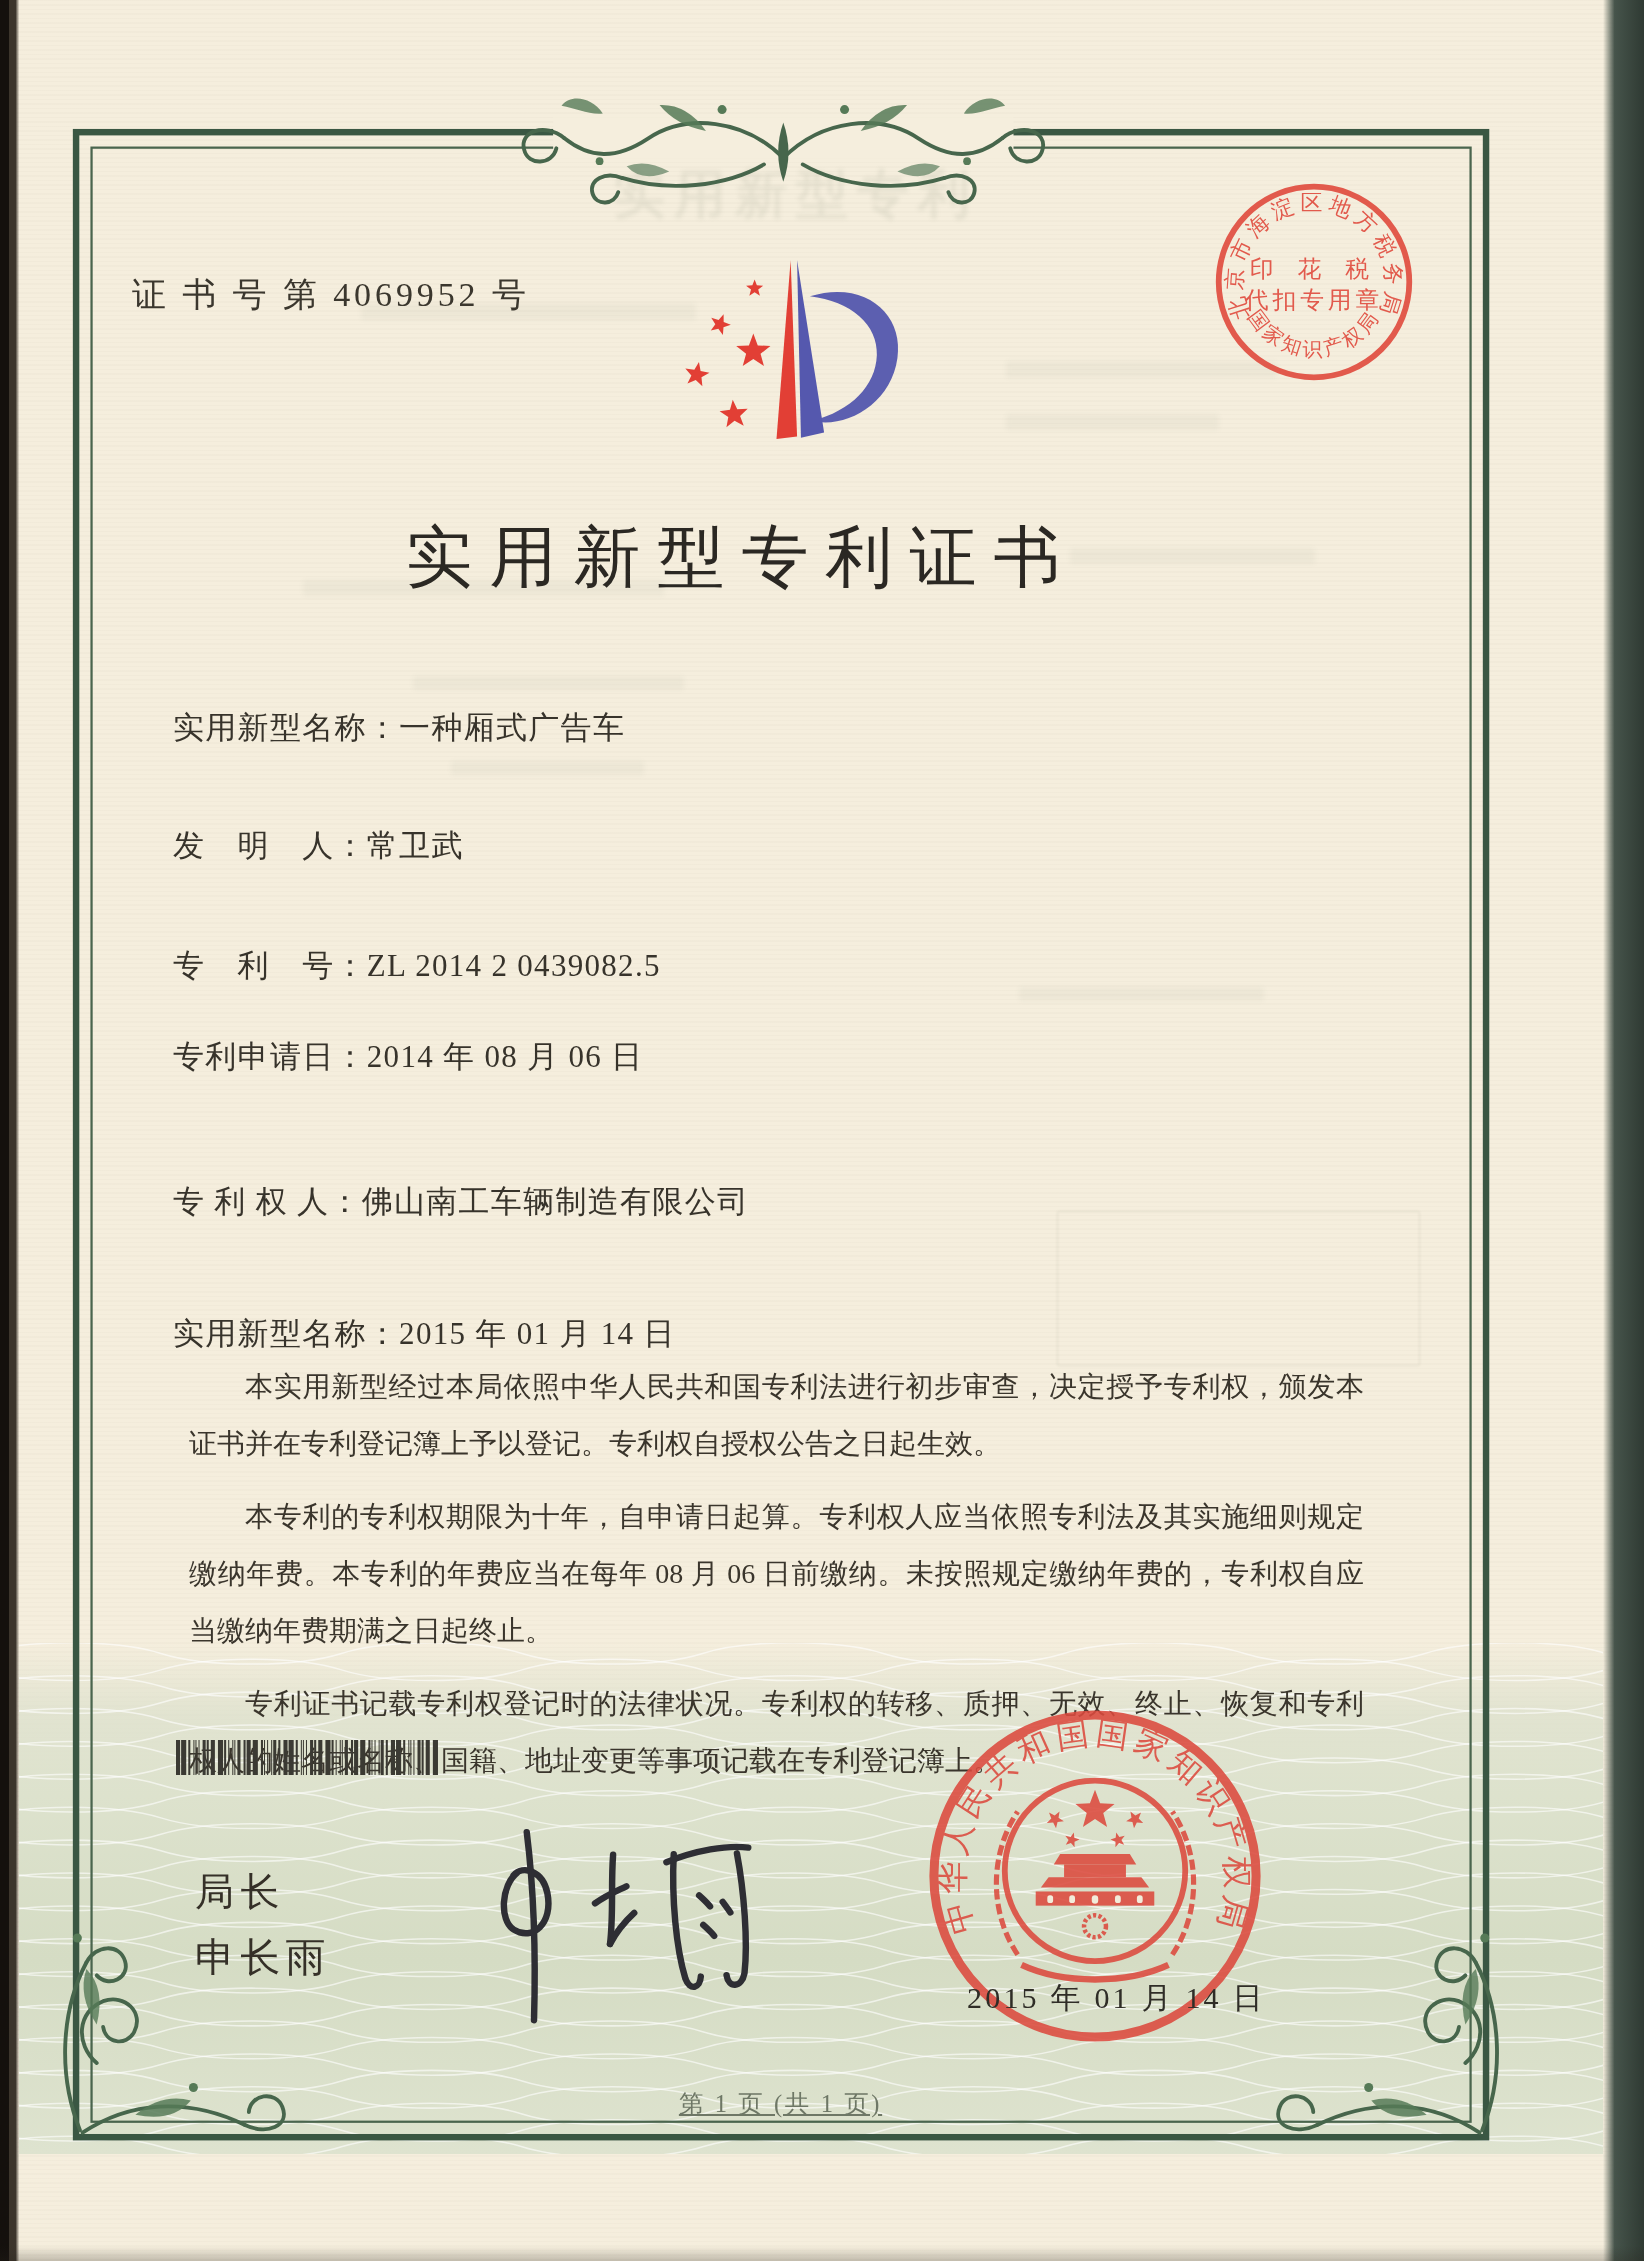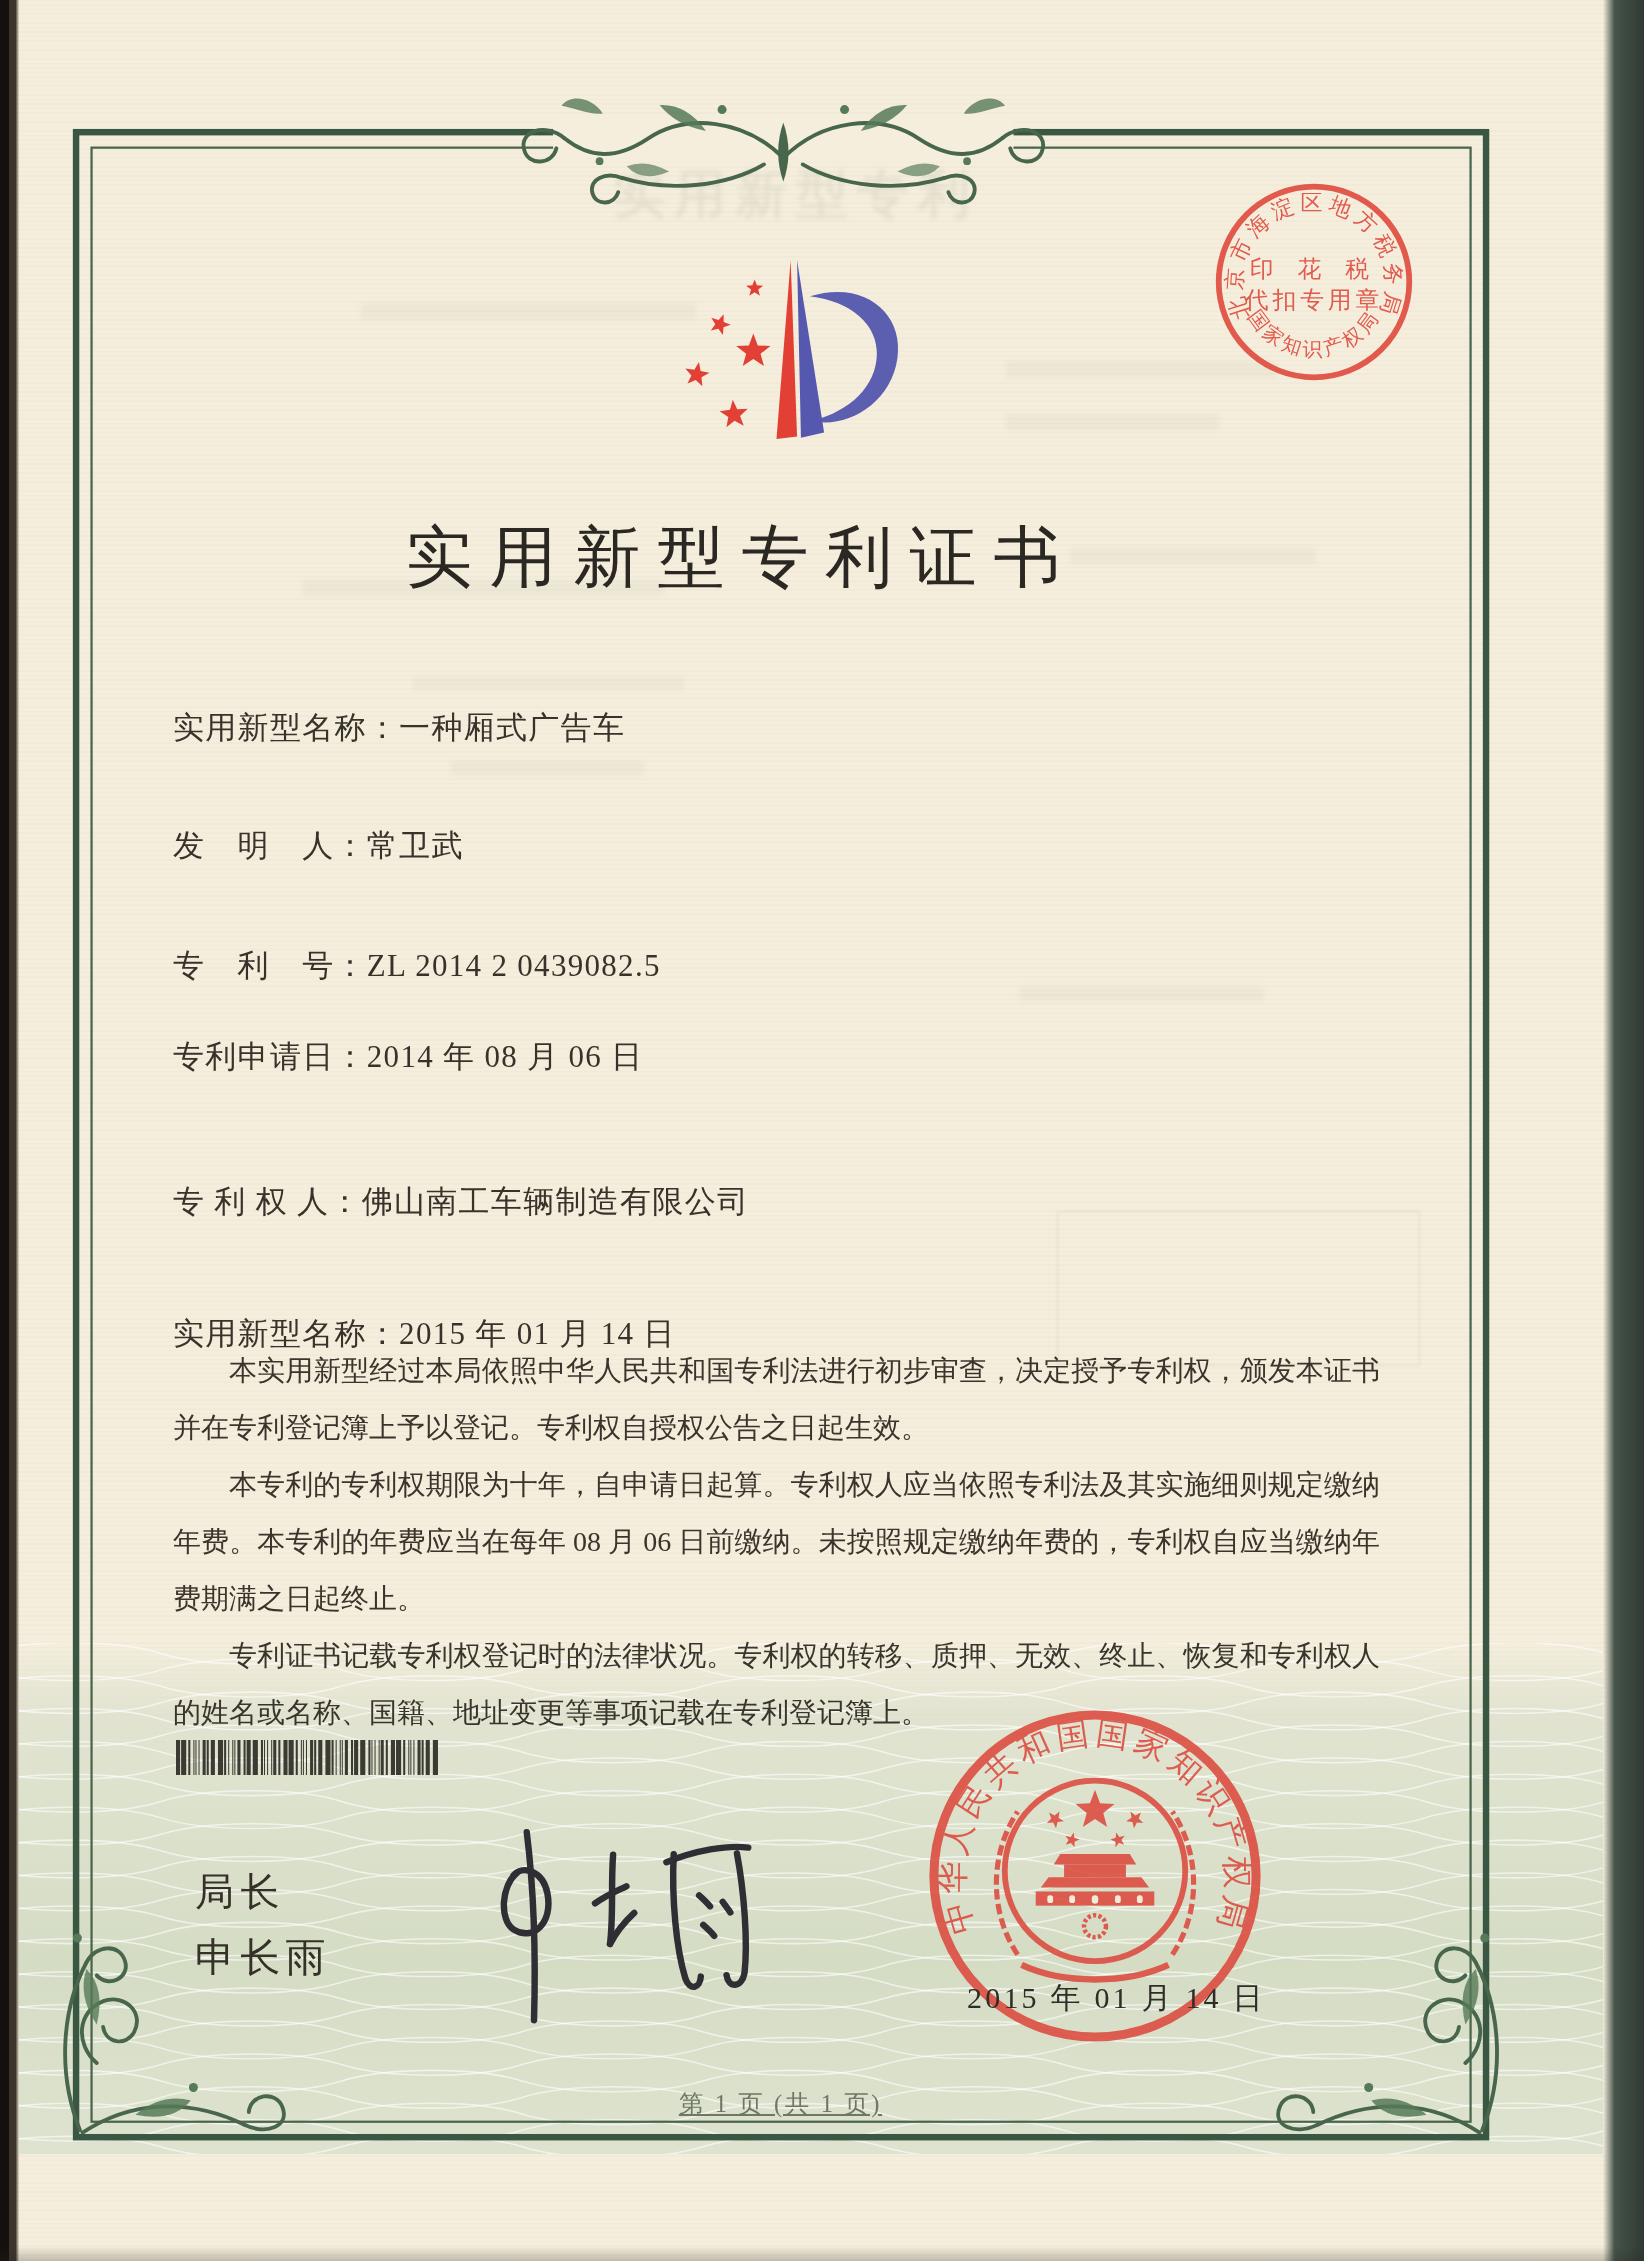--- a/index.html
+++ b/index.html
@@ -37,21 +37,21 @@
   
   #cert-no{left:132px;top:272px;font-size:34px;letter-spacing:3.9px;color:#3b372e;z-index:3;}
   #logo-svg{left:658px;top:255px;z-index:3;}
   #doc-title{left:271px;top:512px;width:941px;text-align:center;font-size:67px;font-weight:400;
     letter-spacing:17px;color:#2b2823;z-index:3;}
   .field-row{left:173px;font-size:31px;color:#37332b;z-index:3;white-space:nowrap;}
   .field-row .flabel{letter-spacing:1.3px;}
   .field-row .fvalue{letter-spacing:1.3px;}
   #body-text{left:173px;top:1342px;width:1207px;z-index:3;color:#3a352c;
     font-size:28px;line-height:57px;text-align:justify;}
-  #body-text p{margin:0;text-indent:2em;}
+  #body-text p{margin:16px;text-indent:2em;}
   #barcode{left:176px;top:1740px;z-index:3;}
   #sig-title{left:195px;top:1865px;font-size:39px;letter-spacing:6.4px;color:#353028;z-index:3;text-align:center;}
   #sig-name{left:195px;top:1930px;font-size:40px;letter-spacing:5.2px;color:#353028;z-index:3;}
   #sig-script{left:444px;top:1817px;z-index:3;}
   #tax-stamp{left:1211px;top:179px;z-index:4;}
   #office-seal{left:921px;top:1702px;z-index:4;}
   #grant-date{left:967px;top:1978px;font-size:30px;letter-spacing:3.2px;color:#2f2d27;z-index:5;}
   #footer-page{left:529px;top:2087px;width:503px;text-align:center;font-size:24.5px;
     letter-spacing:2.6px;color:#6e7766;z-index:3;text-decoration:underline;}
   .sealtext{font-family:"Liberation Serif","DejaVu Serif",serif;}
@@ -133,20 +133,21 @@
         <path d="M150,3200 c-34,-30 -30,-80 10,-96 c34,-12 64,18 48,48 c-12,22 -44,18 -48,-8"></path>
         <path d="M210,3280 q42,-34 86,-22 q-28,34 -86,22 Z" fill="#567a57" stroke="none" opacity="0.85"></path>
         <path d="M150,3140 q-30,-44 -16,-86 q30,30 16,86 Z" fill="#567a57" stroke="none" opacity="0.8"></path>
         <circle cx="300" cy="3238" r="7" fill="#567a57" stroke="none"></circle>
         <circle cx="120" cy="3006" r="7" fill="#567a57" stroke="none"></circle>
       </g>
       <use href="#cornfl" transform="translate(2423,0) scale(-1,1)"></use>
     </g>
   </svg>
 
+  <div id="cert-no" class="abs">证 书 号 第 4069952 号</div>
 
   <svg id="logo-svg" class="abs" width="264" height="193" viewBox="0 0 410 300">
     <path d="M236,64 C322,38 382,92 372,160 C362,232 292,270 240,258 C300,242 338,204 340,156 C342,108 300,72 236,64 Z" fill="#5558ae" opacity="0.96"></path>
     <path d="M206,8 L184,286 L216,282 Z" fill="#e23f35"></path>
     <path d="M216,8 L222,284 L258,276 Z" fill="#5558ae"></path>
     <g id="logo-stars" fill="#e23f35">
         <polygon points="150.0,38.0 153.5,47.2 163.3,47.7 155.6,53.8 158.2,63.3 150.0,57.9 141.8,63.3 144.4,53.8 136.7,47.7 146.5,47.2"></polygon>
         <polygon points="101.8,92.0 101.9,104.0 113.0,108.6 101.6,112.4 100.7,124.3 93.6,114.7 81.9,117.5 88.9,107.8 82.6,97.5 94.0,101.1"></polygon>
         <polygon points="148.0,122.0 154.9,140.5 174.6,141.3 159.2,153.6 164.5,172.7 148.0,161.8 131.5,172.7 136.8,153.6 121.4,141.3 141.1,140.5"></polygon>
         <polygon points="63.5,166.3 66.0,180.2 79.8,183.2 67.4,189.9 68.8,204.0 58.5,194.3 45.6,199.9 51.7,187.2 42.3,176.6 56.3,178.5"></polygon>

